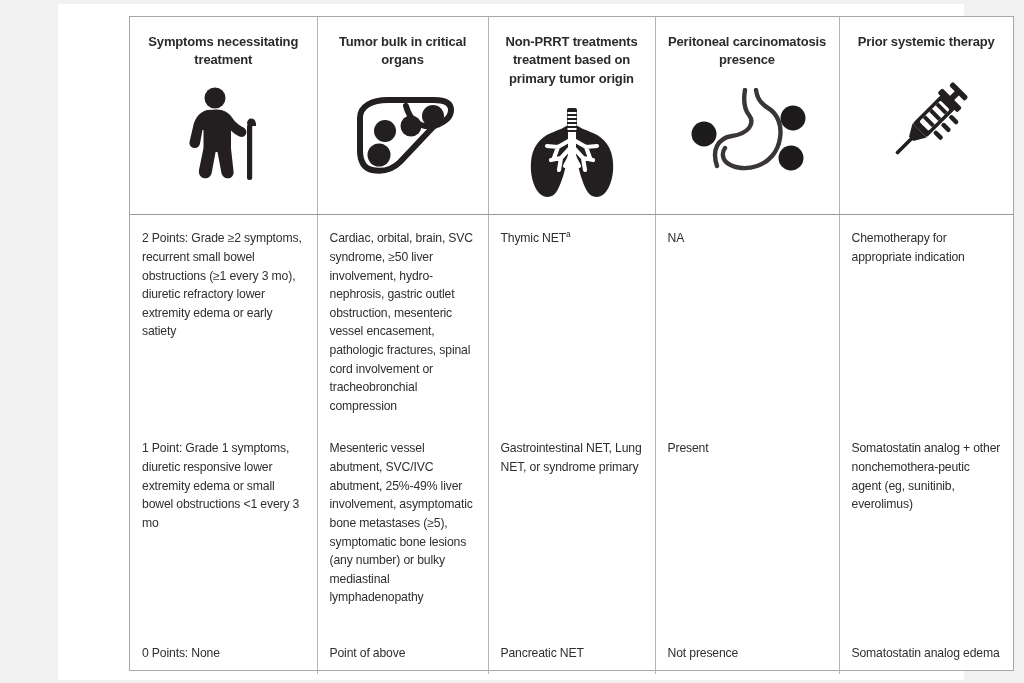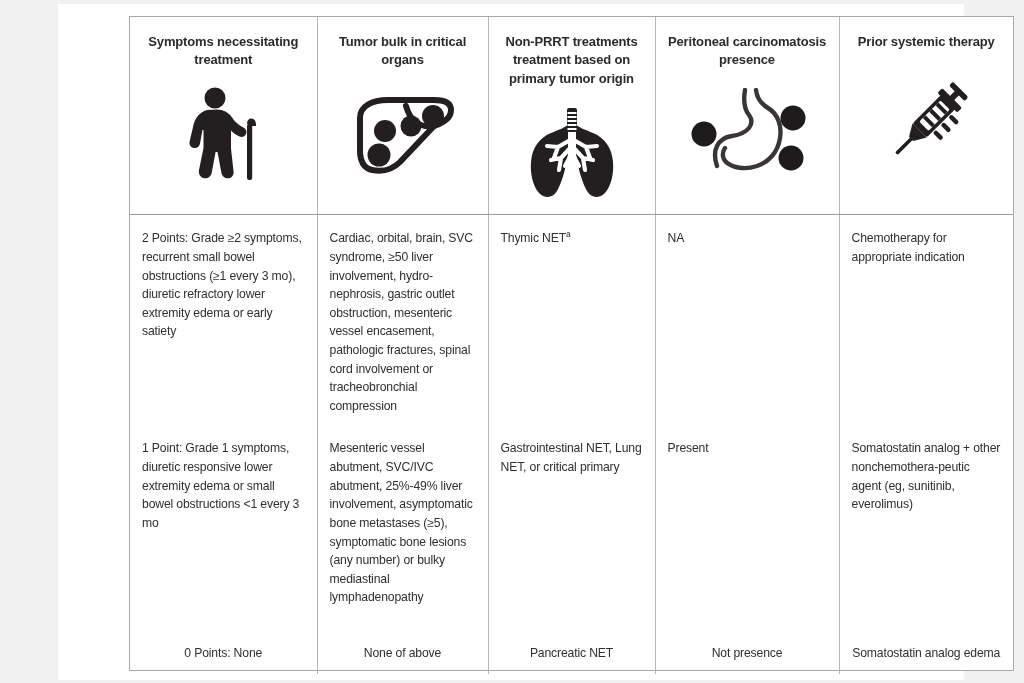--- a/index.html
+++ b/index.html
@@ -74,21 +74,21 @@
     border-right: 1px solid #b5b5b5;
     padding: 14px 12px 10px 12px;
     font-size: 12.2px;
     line-height: 1.525;
     color: #2f2f2f;
     letter-spacing: -0.15px;
   }
   td.data-cell:last-child { border-right: none; }
   tr.row-1 td { height: 210px; margin-top: 30px; }
   tr.row-2 td { height: 205px; }
-  tr.row-3 td { height: 44px; text-align: center; }
+  tr.row-3 td { height: 44px; }
   .cell-text { white-space: pre-line; }
   sup { font-size: 8.5px; vertical-align: super; line-height: 0; }
 </style>
 </head>
 <body>
 
 <div id="page">
   <div id="card">
     <div id="table-wrap">
       <table class="scoring-table">
@@ -209,28 +209,28 @@
             <td class="data-cell"><span class="cell-text">2 Points: Grade ≥2 symptoms, recurrent small bowel obstructions (≥1 every 3 mo), diuretic refractory lower extremity edema or early satiety</span></td>
             <td class="data-cell"><span class="cell-text">Cardiac, orbital, brain, SVC syndrome, ≥50 liver involvement, hydro-nephrosis, gastric outlet obstruction, mesenteric vessel encasement, pathologic fractures, spinal cord involvement or tracheobronchial compression</span></td>
             <td class="data-cell"><span class="cell-text">Thymic NET</span><sup>a</sup></td>
             <td class="data-cell"><span class="cell-text">NA</span></td>
             <td class="data-cell"><span class="cell-text">Chemotherapy for appropriate indication</span></td>
           </tr>
 
           <tr class="row-2">
             <td class="data-cell"><span class="cell-text">1 Point: Grade 1 symptoms, diuretic responsive lower extremity edema or small bowel obstructions &lt;1 every 3 mo</span></td>
             <td class="data-cell"><span class="cell-text">Mesenteric vessel abutment, SVC/IVC abutment, 25%-49% liver involvement, asymptomatic bone metastases (≥5), symptomatic bone lesions (any number) or bulky mediastinal lymphadenopathy</span></td>
-            <td class="data-cell"><span class="cell-text">Gastrointestinal NET, Lung NET, or critical primary</span></td>
+            <td class="data-cell"><span class="cell-text">Gastrointestinal NET, Lung NET, or syndrome primary</span></td>
             <td class="data-cell"><span class="cell-text">Present</span></td>
             <td class="data-cell"><span class="cell-text">Somatostatin analog + other nonchemothera-peutic agent (eg, sunitinib, everolimus)</span></td>
           </tr>
 
           <tr class="row-3">
             <td class="data-cell"><span class="cell-text">0 Points: None</span></td>
-            <td class="data-cell"><span class="cell-text">None of above</span></td>
+            <td class="data-cell"><span class="cell-text">Point of above</span></td>
             <td class="data-cell"><span class="cell-text">Pancreatic NET</span></td>
             <td class="data-cell"><span class="cell-text">Not presence</span></td>
             <td class="data-cell"><span class="cell-text">Somatostatin analog edema</span></td>
           </tr>
 
         </tbody>
       </table>
     </div>
   </div>
 </div>

